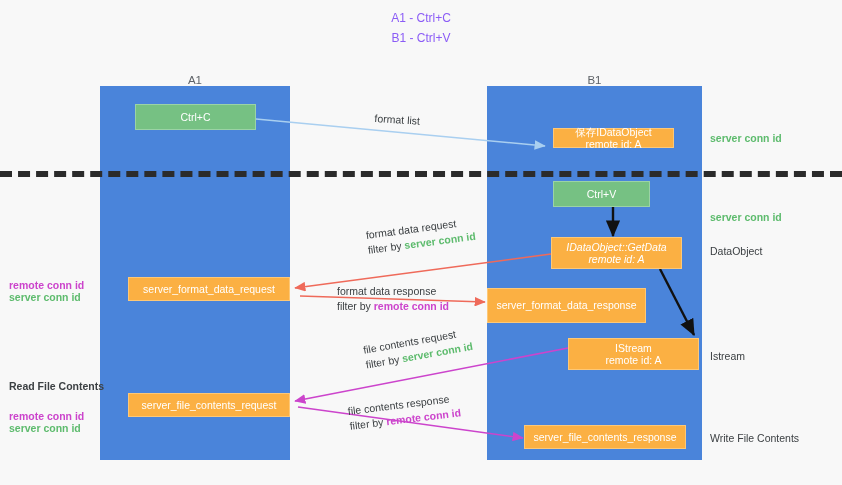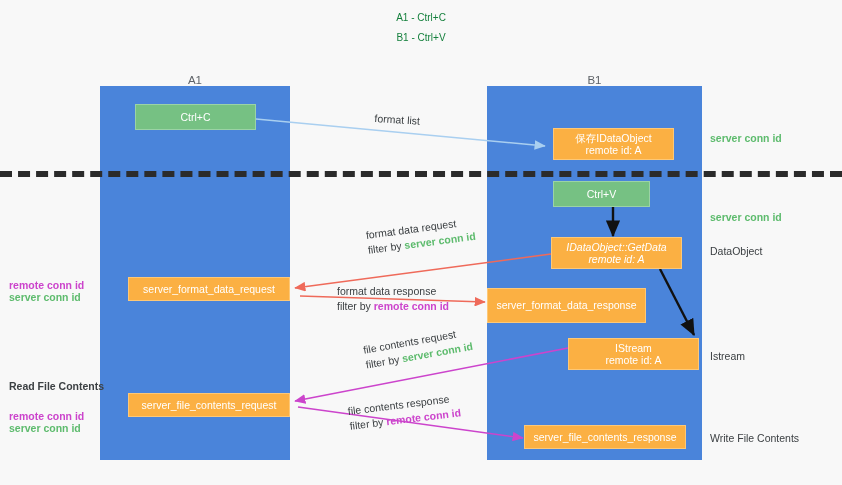--- a/index.html
+++ b/index.html
@@ -21,23 +21,23 @@
     width: 842px;
     height: 485px;
   }
   .abs { position: absolute; }
 
   
   .title {
     left: 0; top: 8px;
     width: 842px;
     text-align: center;
-    font-size: 10px;
+    font-size: 12px;
     line-height: 20px;
-    color: #15803d;
+    color: #8b5cf6;
     white-space: pre-line;
   }
 
   
   .col-head {
     text-align: center;
     font-size: 11.5px;
     line-height: 13px;
     color: #5f6368;
     white-space: pre-line;
@@ -147,21 +147,21 @@
 
     <line x1="300" y1="296" x2="485" y2="302" stroke="#ef6a5a" stroke-width="1.6" marker-end="url(#ah-red)"></line>
 
     <line x1="568" y1="348" x2="295" y2="401" stroke="#cc44cc" stroke-width="1.6" marker-end="url(#ah-mag)"></line>
 
     <line x1="298" y1="407" x2="523" y2="438" stroke="#cc44cc" stroke-width="1.6" marker-end="url(#ah-mag)"></line>
   </svg>
 
   <div class="abs box green" style="left:135px; top:104px; width:121px; height:26px;">Ctrl+C</div>
 
-  <div class="abs box orange" style="left:553px; top:128px; width:121px; height:32px;">保存IDataObject
+  <div class="abs box orange" style="left:553px; top:128px; width:121px; height:20px;">保存IDataObject
 remote id: A</div>
 
   <div class="abs box green" style="left:553px; top:181px; width:97px; height:26px;">Ctrl+V</div>
 
   <div class="abs box orange" style="left:551px; top:237px; width:131px; height:32px;font-style:italic;">IDataObject::GetData
 remote id: A</div>
 
   <div class="abs box orange" style="left:568px; top:338px; width:131px; height:32px;">IStream
 remote id: A</div>
 

